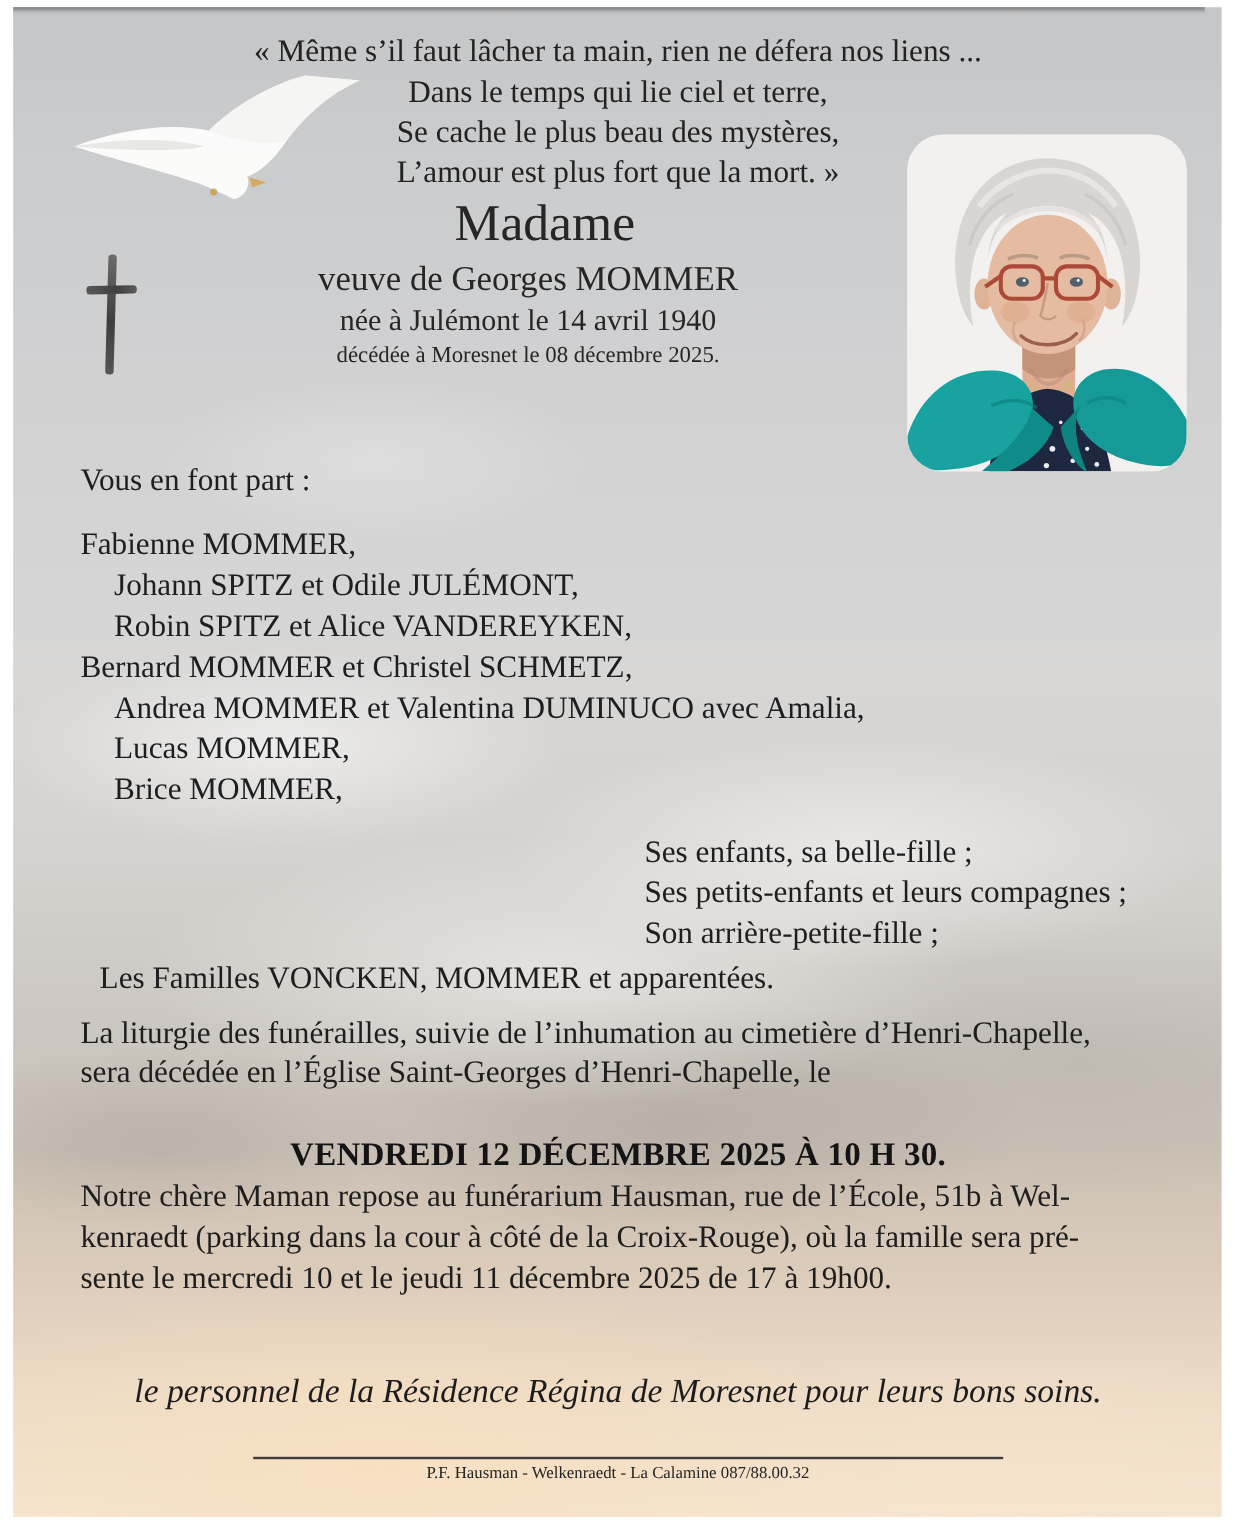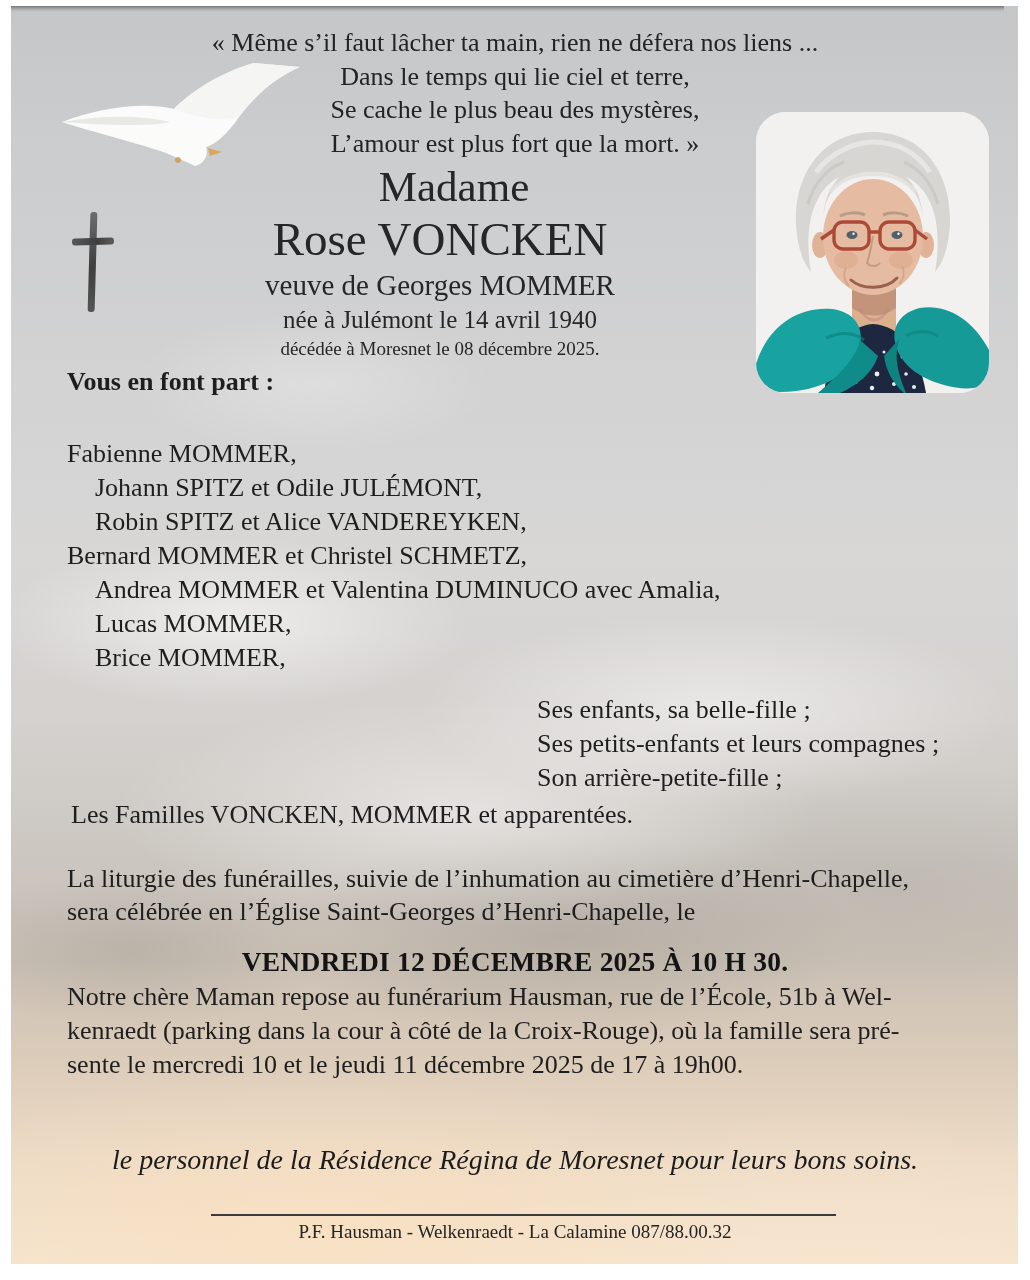--- a/index.html
+++ b/index.html
@@ -56,32 +56,32 @@
   .cross .v{position:absolute;left:17px;top:0;width:7px;height:100px;border-radius:3px;
             background:linear-gradient(180deg,#6d6d6d,#3e3e3e 55%,#555);transform:rotate(1.6deg);}
   .cross .h{position:absolute;left:0;top:26px;width:42px;height:7px;border-radius:3px;
             background:linear-gradient(90deg,#585858,#3f3f3f 60%,#5c5c5c);transform:rotate(-1.2deg);}
 
   
   .dove{left:48px;top:56px;width:262px;height:138px;}
 
   
   .txt{font-size:26px;color:#1e1e1e;}
-  .intro{left:67px;top:367px;font-weight:bold;}
+  .intro{left:67px;top:385px;}
   .family{left:67px;top:437px;line-height:34px;}
   .family .ind{padding-left:28px;}
   .relations{left:537px;top:693px;line-height:34px;}
-  .families-line{left:71px;top:800px;}
-  .liturgy{left:67px;top:862px;line-height:33px;}
+  .families-line{left:83px;top:800px;}
+  .liturgy{left:67px;top:844px;line-height:33px;}
   .date-line{top:946px;font-weight:bold;font-size:27.5px;letter-spacing:.2px;color:#141414;}
   .meeting-line{top:981px;font-size:26px;}
   .repose{left:67px;top:980px;line-height:34px;}
   .thanks{top:1141px;font-style:italic;font-size:28px;line-height:37px;color:#1c1c1c;}
   .thanks-rule{left:211px;top:1214px;width:625px;height:2px;background:#3c3c3c;}
-  .footer-line{top:1221px;font-size:19px;color:#242424;}
+  .footer-line{top:1221px;font-size:14px;color:#242424;}
 </style>
 </head>
 <body>
 
 <div class="stage">
   <div class="card"></div>
 
   <div class="abs dove">
     <svg width="262" height="138" viewBox="0 0 262 138" xmlns="http://www.w3.org/2000/svg">
       <path d="M14,66 C48,53 92,45 126,53 C140,38 172,16 206,7 L252,11
@@ -103,21 +103,20 @@
 
   <div class="abs ctr quote">
     <div>« Même s’il faut lâcher ta main, rien ne défera nos liens ...</div>
     <div>Dans le temps qui lie ciel et terre,</div>
     <div>Se cache le plus beau des mystères,</div>
     <div>L’amour est plus fort que la mort. »</div>
   </div>
 
   <div class="abs name-block">
     <div class="dec-title">Madame</div>
-    <div class="dec-name">Rose VONCKEN</div>
     <div class="dec-widow">veuve de Georges MOMMER</div>
     <div class="dec-birth">née à Julémont le 14 avril 1940</div>
     <div class="dec-death">décédée à Moresnet le 08 décembre 2025.</div>
   </div>
 
   <div class="abs photo">
     <svg width="233" height="281" viewBox="0 0 233 281" xmlns="http://www.w3.org/2000/svg">
       <rect width="233" height="281" fill="#f2f1ef"></rect>
 
       <path d="M96,172 L96,218 C106,227 130,227 140,218 L140,172 Z" fill="#dfae92"></path>
@@ -211,21 +210,21 @@
     <div>Bernard MOMMER et Christel SCHMETZ,</div>
     <div class="ind">Andrea MOMMER et Valentina DUMINUCO avec Amalia,</div>
     <div class="ind">Lucas MOMMER,</div>
     <div class="ind">Brice MOMMER,</div>
   </div>
 
   <div class="abs txt families-line">Les Familles VONCKEN, MOMMER et apparentées.</div>
 
   <div class="abs txt liturgy">
     <div>La liturgie des funérailles, suivie de l’inhumation au cimetière d’Henri-Chapelle,</div>
-    <div>sera célébrée en l’Église Saint-Georges d’Henri-Chapelle, le</div>
+    <div>sera décédée en l’Église Saint-Georges d’Henri-Chapelle, le</div>
   </div>
 
   <div class="abs ctr date-line">VENDREDI 12 DÉCEMBRE 2025 À 10 H 30.</div>
 
   <div class="abs txt repose">
     <div>Notre chère Maman repose au funérarium Hausman, rue de l’École, 51b à Wel-</div>
     <div>kenraedt (parking dans la cour à côté de la Croix-Rouge), où la famille sera pré-</div>
     <div>sente le mercredi 10 et le jeudi 11 décembre 2025 de 17 à 19h00.</div>
   </div>
 

